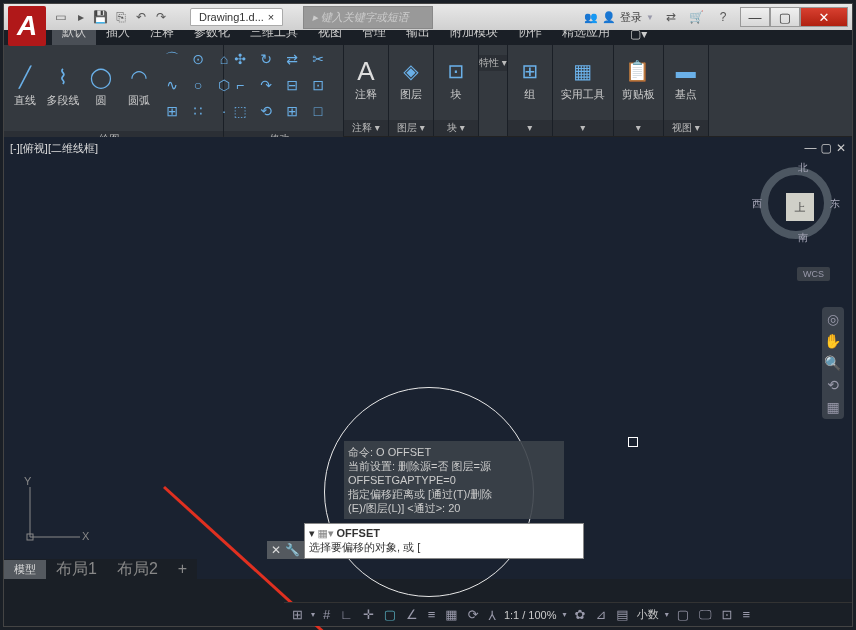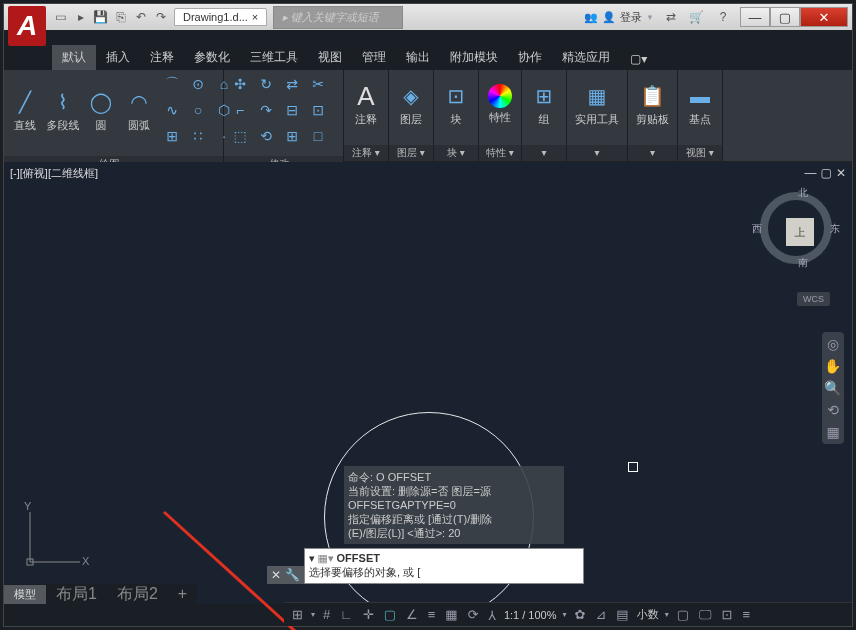--- a/index.html
+++ b/index.html
@@ -2,28 +2,28 @@
 <html><head>
 <meta charset="utf-8">
 <style>
 *{margin:0;padding:0;box-sizing:border-box;font-family:"Microsoft YaHei",Arial,sans-serif;user-select:none}
 body{width:856px;height:630px;background:#1a1f26;overflow:hidden;position:relative}
 .window{width:850px;height:624px;margin:3px;background:#1a1f26;border:1px solid #444;position:relative}
 .titlebar{height:26px;background:linear-gradient(#e8e8e8,#d0d0d0);display:flex;align-items:center;position:relative}
 .app-icon{width:38px;height:40px;background:#b01819;position:absolute;top:2px;left:4px;z-index:10;display:flex;align-items:center;justify-content:center;color:#fff;font-size:28px;font-weight:bold;font-style:italic;border-radius:2px}
 .qat{margin-left:48px;display:flex;gap:2px;align-items:center;height:100%}
 .qat-btn{width:18px;height:18px;display:flex;align-items:center;justify-content:center;color:#555;font-size:12px;cursor:pointer}
-.doc-tab{margin-left:4px;background:#fff;border:1px solid #aaa;padding:2px 8px;font-size:11px;color:#333;border-radius:2px 2px 0 0;display:flex;align-items:center;gap:4px}
-.search-box{margin-left:6px;background:#999;color:#ccc;font-size:11px;padding:3px 8px;font-style:italic;width:130px;border:1px solid #888}
+.doc-tab{margin-left:20px;background:#fff;border:1px solid #aaa;padding:2px 8px;font-size:11px;color:#333;border-radius:2px 2px 0 0;display:flex;align-items:center;gap:4px}
+.search-box{margin-left:20px;background:#999;color:#ccc;font-size:11px;padding:3px 8px;font-style:italic;width:130px;border:1px solid #888}
 .title-right{margin-left:auto;display:flex;align-items:center;gap:8px;padding-right:4px}
 .login-area{color:#444;font-size:11px;display:flex;align-items:center;gap:4px}
 .win-btns{display:flex;gap:0}
 .win-btn{width:30px;height:20px;display:flex;align-items:center;justify-content:center;font-size:13px;color:#333;border:1px solid #999;background:linear-gradient(#f0f0f0,#d8d8d8);cursor:pointer}
 .win-close{background:linear-gradient(#d84030,#b02010);color:#fff;width:48px}
-.ribbon-tabs{height:40px;background:#1a1f26;display:flex;align-items:flex-end;padding-left:48px;gap:0}
+.ribbon-tabs{height:15px;background:#1a1f26;display:flex;align-items:flex-end;padding-left:48px;gap:0}
 .rtab{padding:4px 10px;color:#ccc;font-size:12px;cursor:pointer}
 .rtab.active{background:#4a4f56}
 .ribbon{height:92px;background:#34393f;display:flex;border-bottom:1px solid #222}
 .panel{border-right:1px solid #1a1f26;display:flex;flex-direction:column;padding:2px 4px}
 .panel-body{flex:1;display:flex;align-items:center;gap:4px}
 .panel-title{height:16px;background:#2b2f35;color:#bbb;font-size:10px;text-align:center;line-height:16px;margin:8px -4px -2px -4px;display:flex;justify-content:center;align-items:center;gap:4px}
 .big-btn{display:flex;flex-direction:column;align-items:center;gap:2px;padding:2px 4px;cursor:pointer;min-width:34px}
 .big-btn-icon{width:28px;height:28px;display:flex;align-items:center;justify-content:center;color:#6ab0e8;font-size:20px}
 .big-btn-label{color:#ccc;font-size:11px;white-space:nowrap}
 .icon-grid{display:grid;grid-template-columns:repeat(3,24px);grid-template-rows:repeat(3,24px);gap:2px}
@@ -181,26 +181,20 @@
     <div class="panel">
         <div class="panel-body">
           <div class="big-btn">
             <div class="big-btn-icon">⊡</div>
             <div class="big-btn-label">块</div>
           </div>
         </div>
         <div class="panel-title">块 ▾</div>
       </div>
     <div class="panel">
-        <div class="panel-body">
-          <div class="big-btn">
-            <div class="big-btn-icon" style="color:transparent;background:conic-gradient(red,yellow,lime,cyan,blue,magenta,red);border-radius:50%;width:24px;height:24px"></div>
-            <div class="big-btn-label">特性</div>
-          </div>
-        </div>
         <div class="panel-title">特性 ▾</div>
       </div>
     <div class="panel">
         <div class="panel-body">
           <div class="big-btn">
             <div class="big-btn-icon">⊞</div>
             <div class="big-btn-label">组</div>
           </div>
         </div>
         <div class="panel-title">▾</div>

